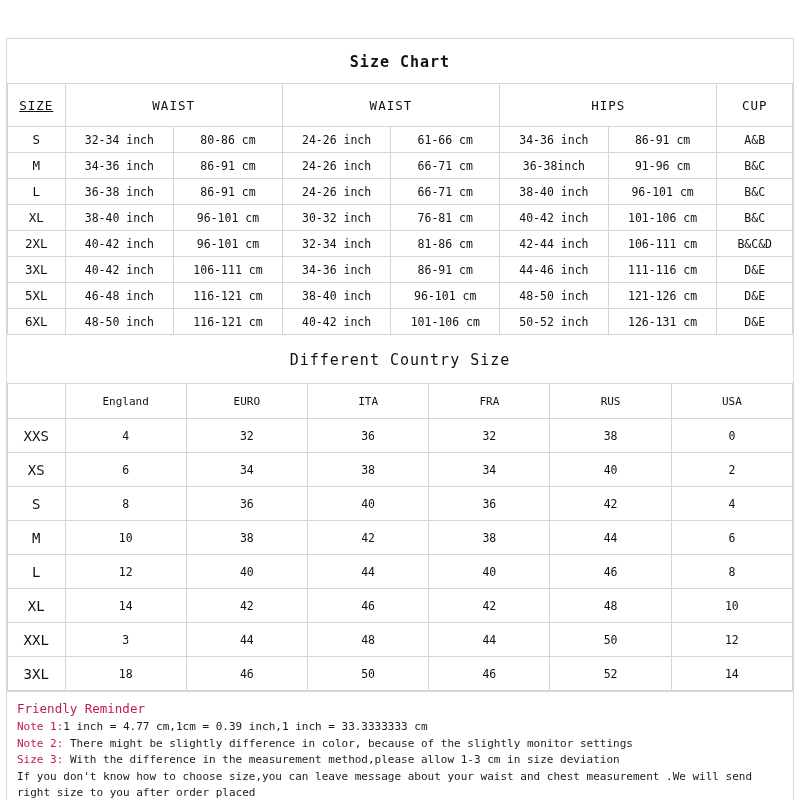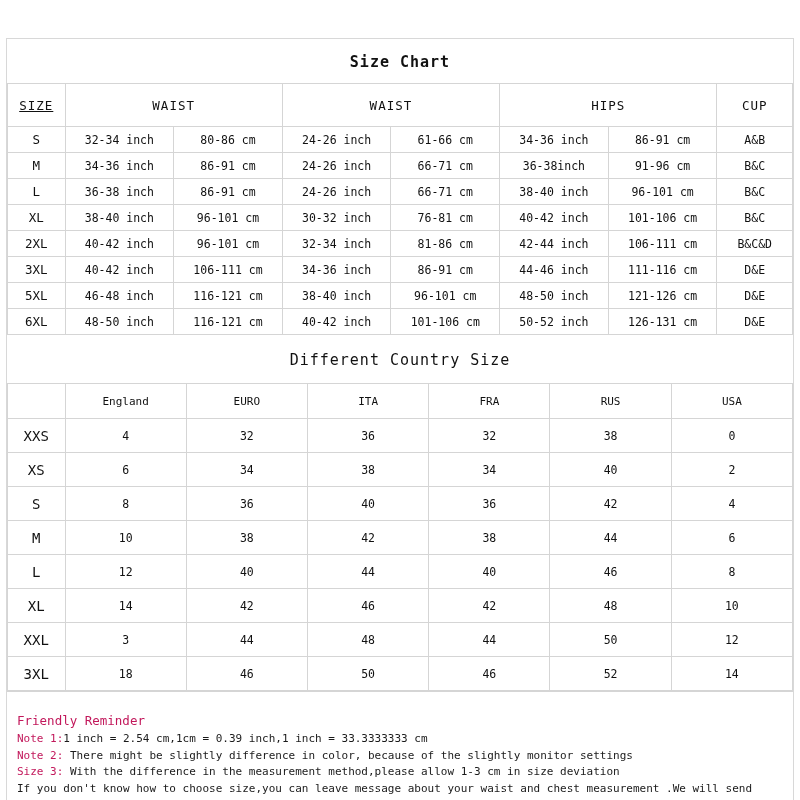--- a/index.html
+++ b/index.html
@@ -81,21 +81,20 @@
     letter-spacing: 1px;
   }
   .notes {
     border-top: 1px solid #d5d5d5;
     padding: 9px 10px 12px 10px;
   }
   .notes-title {
     color: #c2185b;
     font-size: 12.5px;
     margin-bottom: 3px;
-    margin-top: 12px;
   }
   .note-line {
     font-size: 11px;
     color: #1a1a1a;
     line-height: 16.5px;
     white-space: pre-wrap;
   }
   .note-line .lbl { color: #c2185b; text-align: right; }
   .note-plain {
     font-size: 11px;
@@ -293,20 +292,20 @@
           <td>50</td>
           <td>46</td>
           <td>52</td>
           <td>14</td>
         </tr>
       </tbody>
     </table>
 
     <div class="notes">
       <div class="notes-title">Friendly Reminder</div>
-      <div class="note-line"><span class="lbl">Note 1:</span><span>1 inch = 2.54 cm,1cm = 0.39 inch,1 inch = 33.3333333 cm</span></div>
+      <div class="note-line"><span class="lbl">Note 1:</span><span>1 inch = 4.77 cm,1cm = 0.39 inch,1 inch = 33.3333333 cm</span></div>
       <div class="note-line"><span class="lbl">Note 2:</span><span> There might be slightly difference in color, because of the slightly monitor settings</span></div>
       <div class="note-line"><span class="lbl">Size 3:</span><span> With the difference in the measurement method,please allow 1-3 cm in size deviation</span></div>
       <div class="note-plain">If you don't know how to choose size,you can leave message about your waist and chest measurement .We will send right size to you after order placed</div>
     </div>
 
   </div>
 </div>
 
 </body></html>

